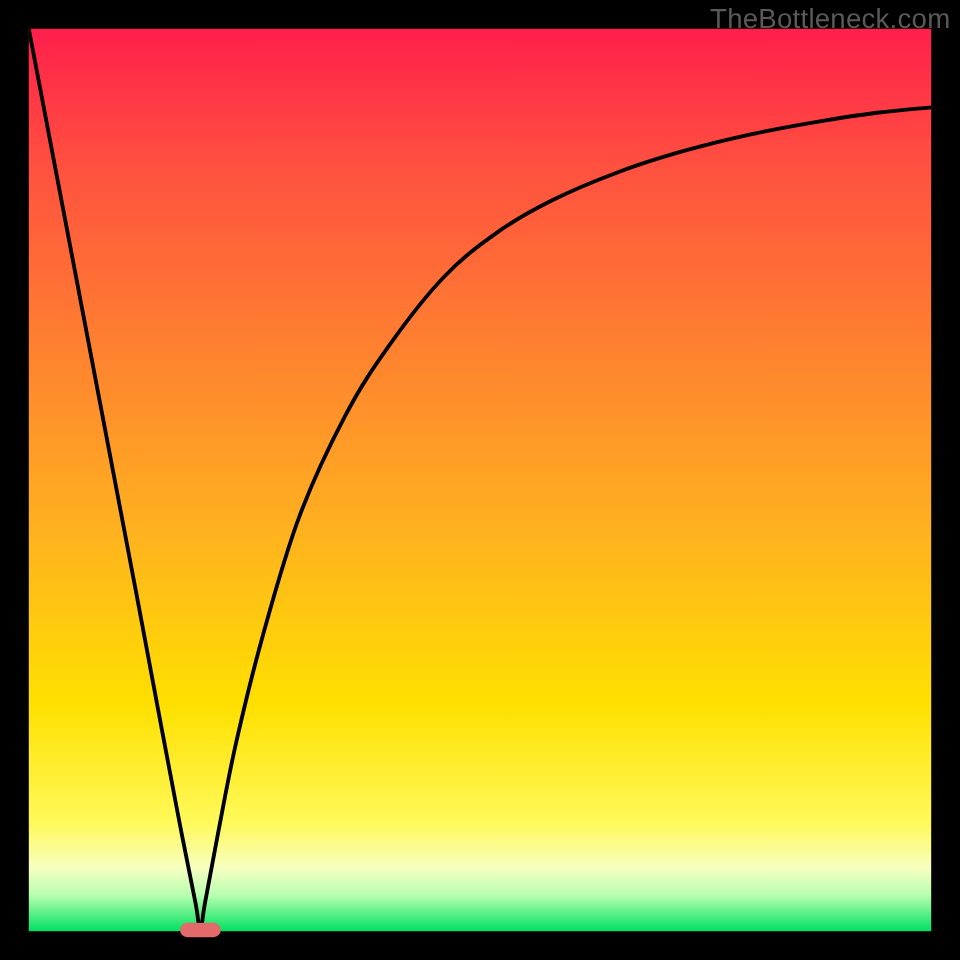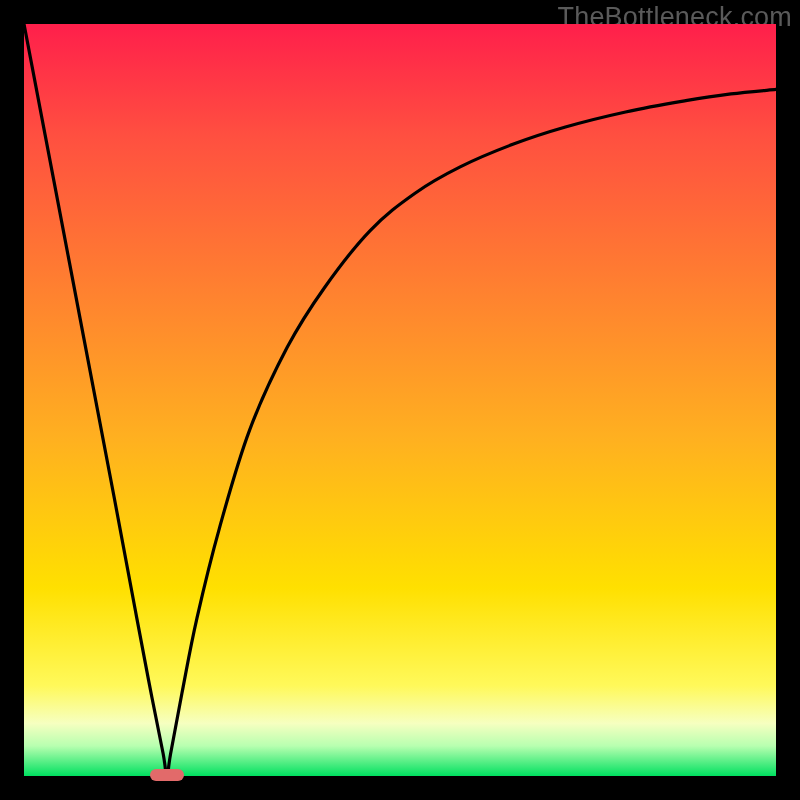--- a/index.html
+++ b/index.html
@@ -47,21 +47,21 @@
     width: 34px;
     height: 12px;
     border-radius: 6px;
     background: #e26a6a;
   }
   .watermark {
     position: absolute;
     top: 2px;
     right: 8px;
     color: #5a5a5a;
-    font-size: 27px;
+    font-size: 23px;
     font-weight: 500;
     letter-spacing: 0.2px;
     user-select: none;
   }
 </style>
 </head>
 <body>
 
 <div class="outer">
   <div class="watermark">TheBottleneck.com</div>

